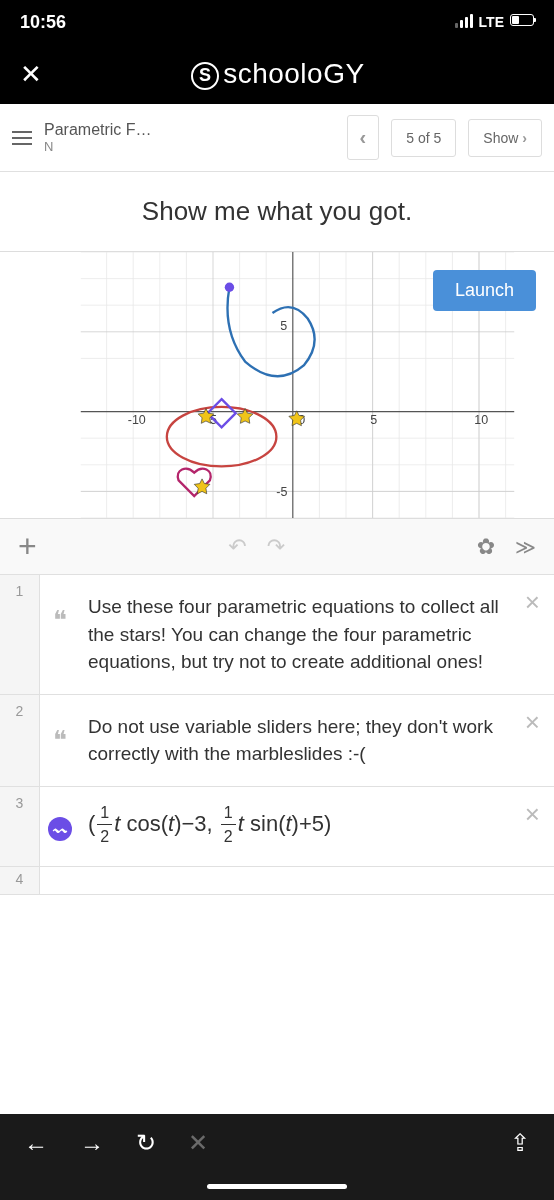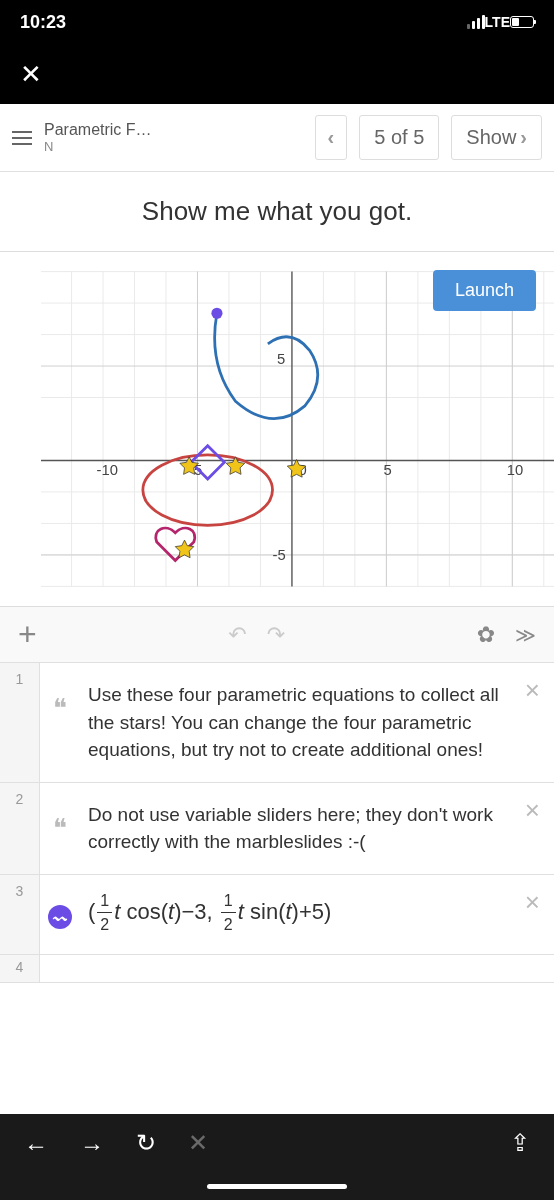--- a/index.html
+++ b/index.html
@@ -22,21 +22,22 @@
       color: #fff;
       display: flex;
       align-items: center;
       justify-content: space-between;
       padding: 0 20px;
       font-size: 18px;
       font-weight: 600;
     }
     .status-right {
       display: flex;
-      align-items: center;
+      align-items: flex-start;
+      gap: 6px;
       font-size: 14px;
     }
     .signal-bars {
       display: flex;
       gap: 2px;
       align-items: flex-end;
     }
     .bar {
       width: 3px;
       background: #fff;
@@ -133,38 +134,38 @@
       font-size: 16px;
       line-height: 1.2;
       overflow: hidden;
     }
     .nav-title-main { white-space: nowrap; }
     .nav-title-sub { font-size: 13px; color: #888; }
     .nav-btn {
       border: 1px solid #ddd;
       background: #fff;
       padding: 10px 14px;
-      font-size: 20px;
+      font-size: 14px;
       color: #666;
       border-radius: 3px;
       display: flex;
       align-items: center;
       gap: 4px;
     }
     .nav-btn.arrow { padding: 10px 12px; font-size: 20px; font-weight: bold; color: #999; }
     .next-chevron { color: #999; font-weight: bold; }
     .prompt-text {
       padding: 24px;
       font-size: 26px;
       font-weight: 300;
       color: #333;
       text-align: center;
     }
     .graph-area {
-      height: 356px;
+      height: 268px;
       position: relative;
       border-top: 1px solid #ddd;
       border-bottom: 1px solid #ddd;
       background: #fff;
       padding-left: 41px;
     }
     .launch-btn {
       position: absolute;
       top: 18px;
       right: 18px;
@@ -306,37 +307,40 @@
       width: 140px;
       height: 5px;
       background: #fff;
       border-radius: 3px;
     }
   </style>
 </head>
 <body>
 
 <div class="status-bar">
-  <span>10:23</span>
+  <span>10:56</span>
   <div class="status-right">
     <div class="signal-bars">
       <span class="bar"></span>
         <span class="bar"></span>
         <span class="bar"></span>
         <span class="bar"></span>
     </div>
     <span>LTE</span>
     <div class="battery">
         <div class="battery-fill"></div>
       </div>
   </div>
 </div>
 
 <div class="app-header">
   <span class="close-x">✕</span>
+  <div class="logo">
+    <span class="logo-s">S</span><span>schooloGY</span>
+  </div>
 </div>
 
 <div class="nav-bar">
   <div class="hamburger">
     <span></span>
       <span></span>
       <span></span>
   </div>
   <div class="nav-title">
     <div class="nav-title-main">Parametric F…</div>

